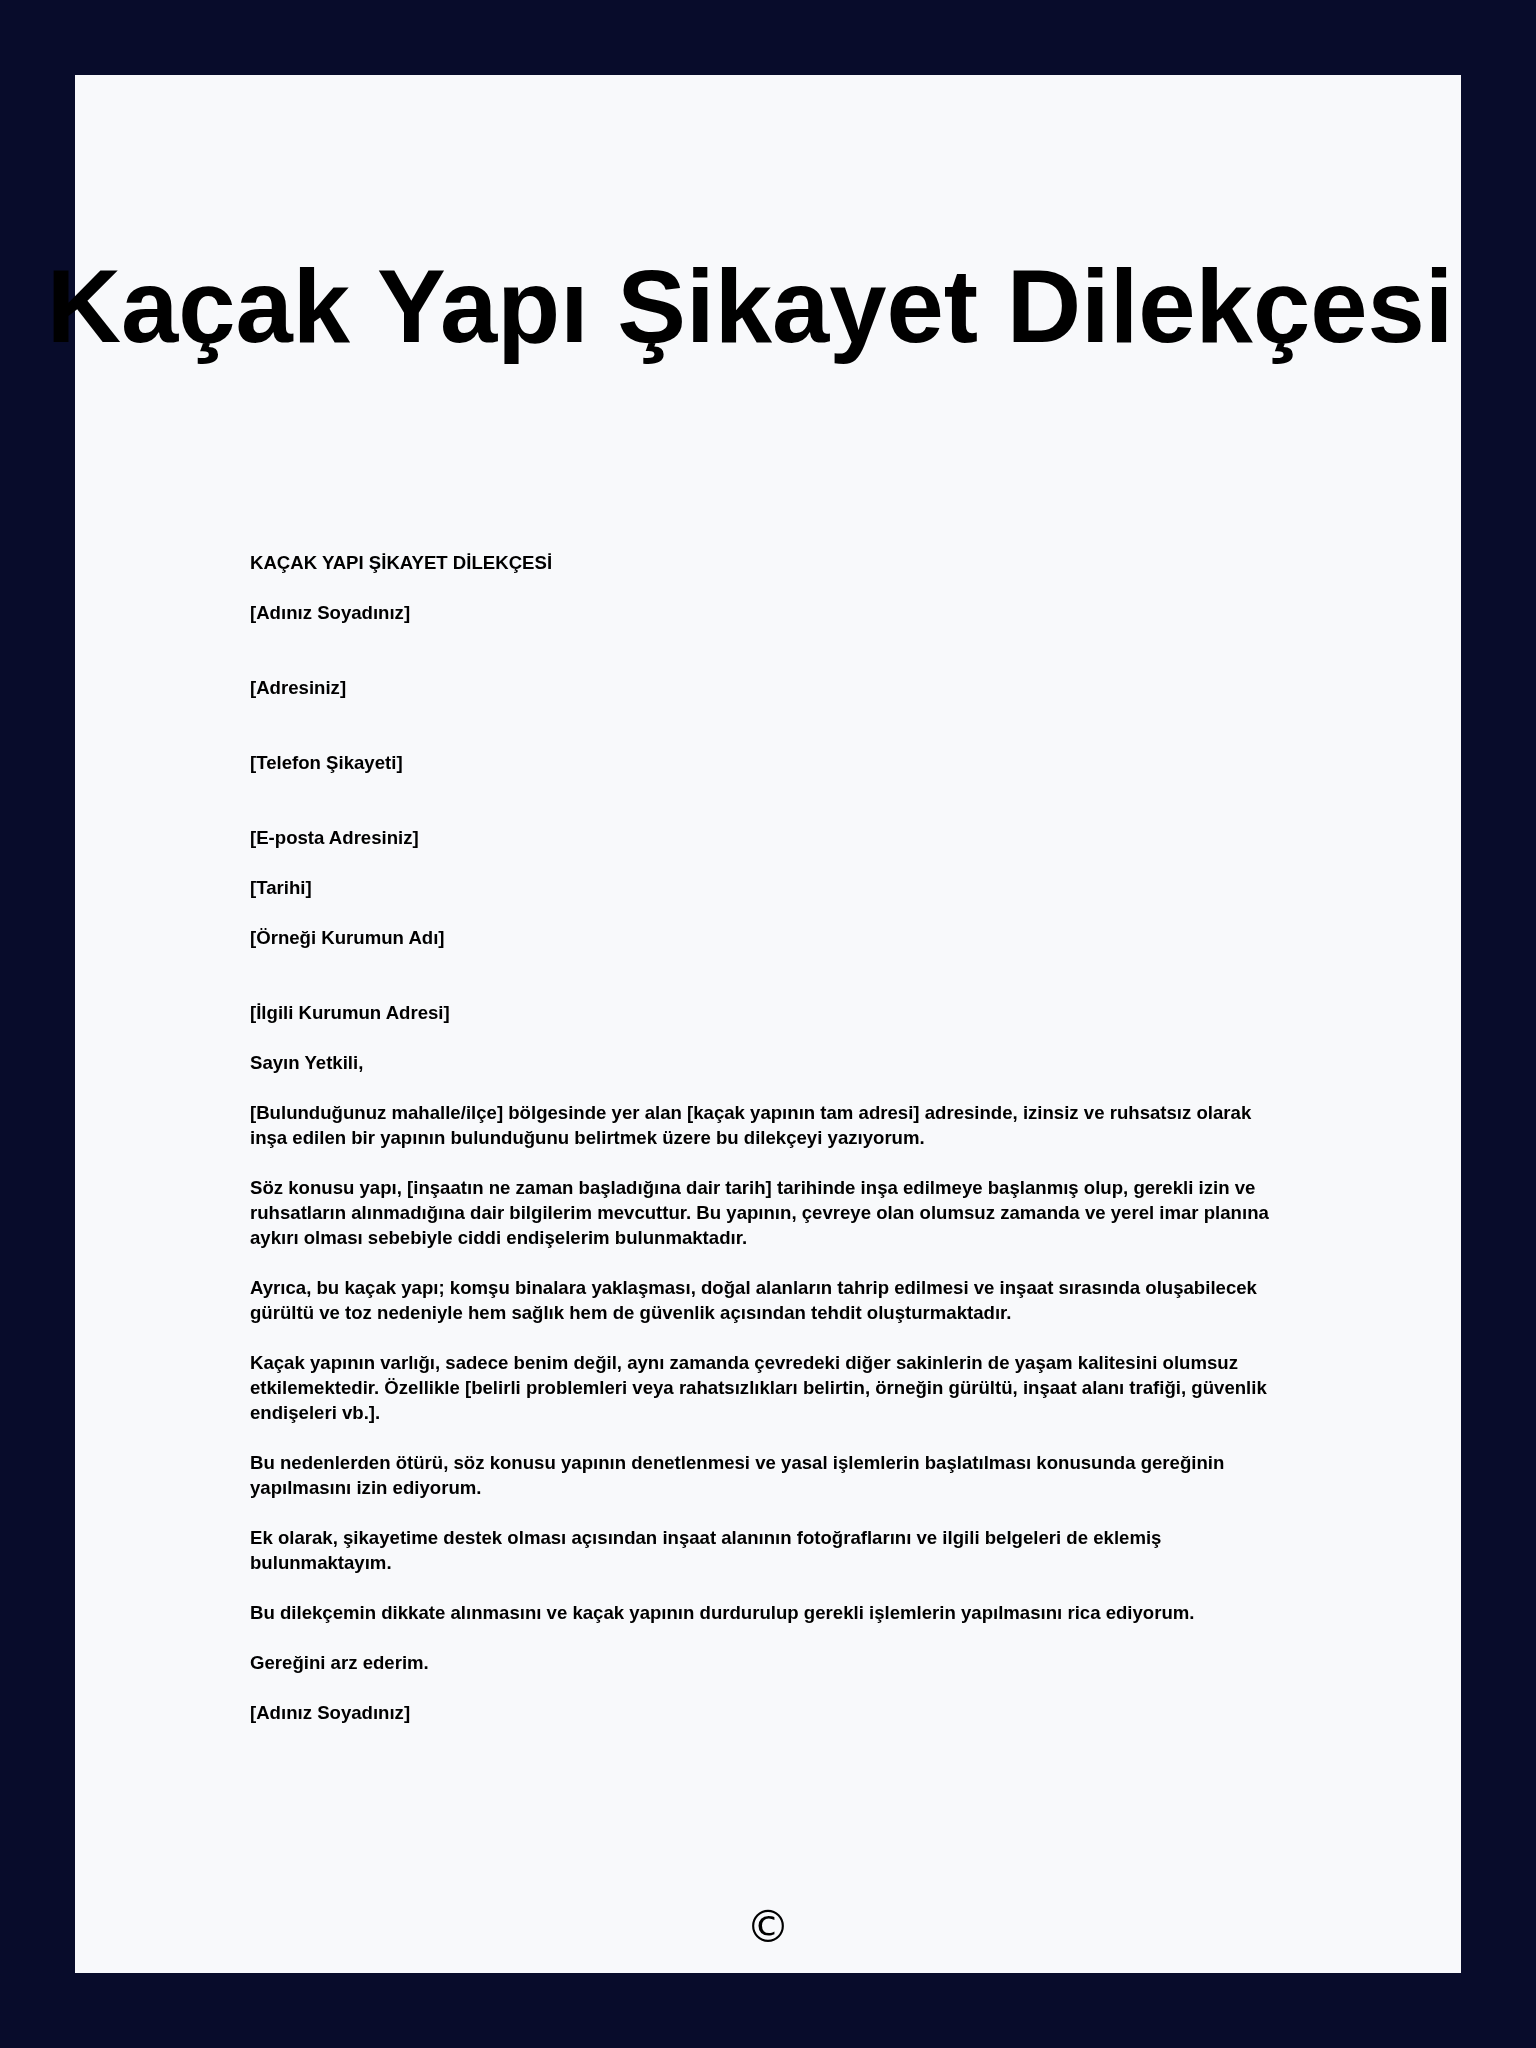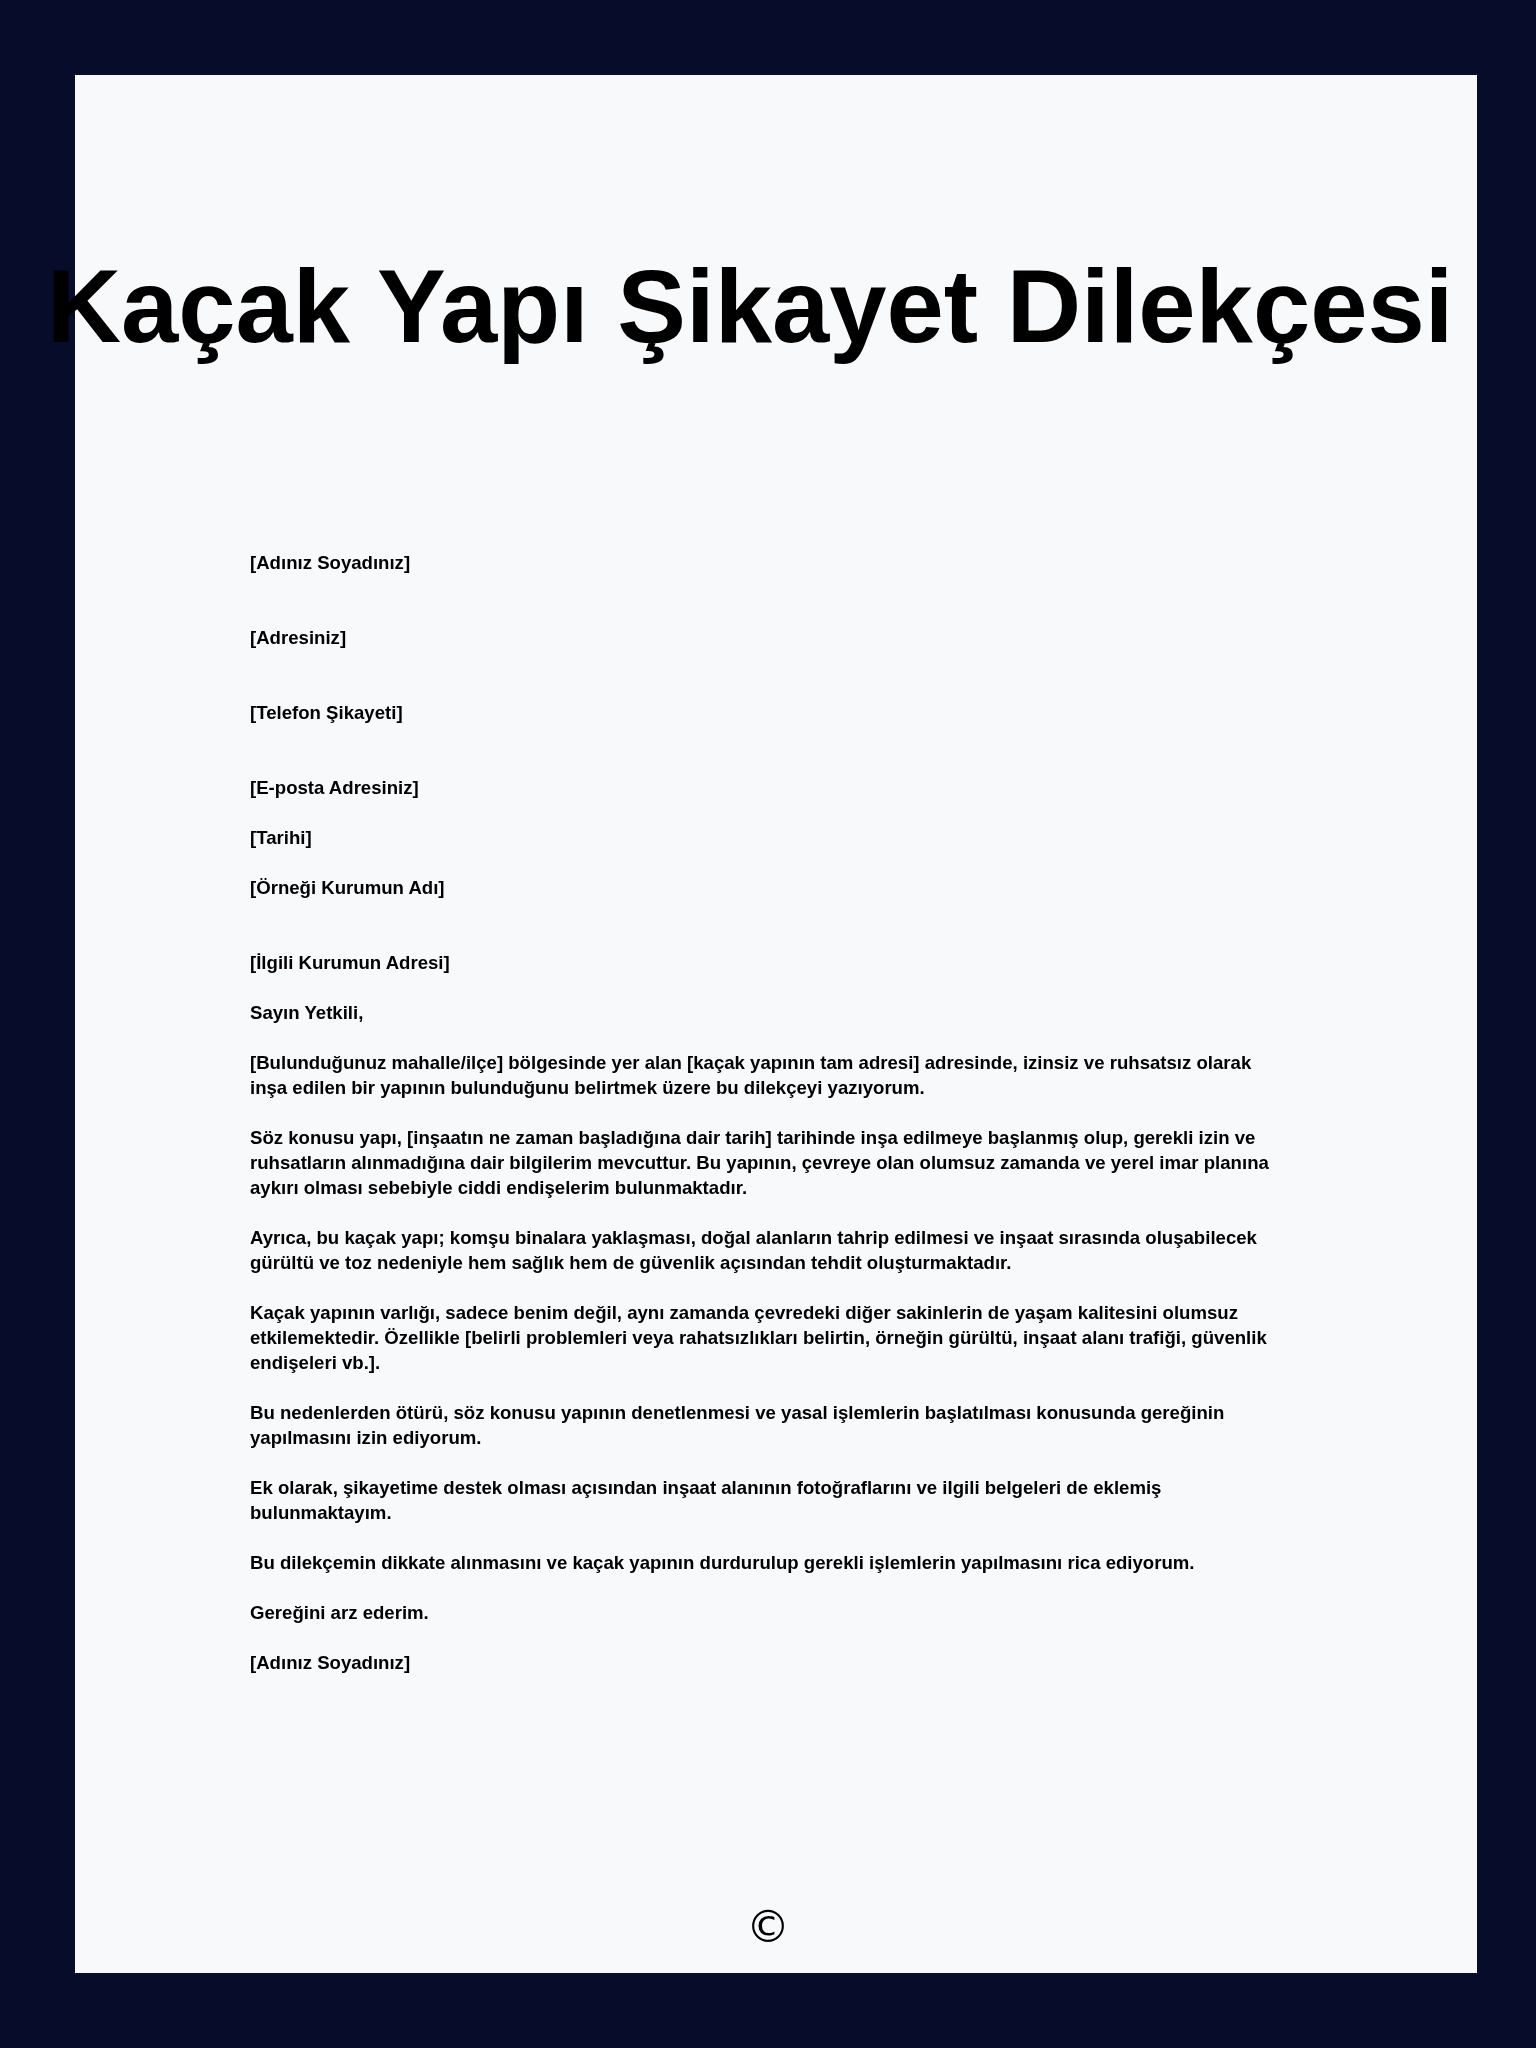--- a/index.html
+++ b/index.html
@@ -14,21 +14,20 @@
       overflow: hidden;
       font-family: "Liberation Sans", sans-serif;
     }
     .page {
       position: absolute;
       left: 75px;
       top: 75px;
       width: 1386px;
       height: 1898px;
       background: #f8f9fb;
-      padding-left: 16px;
     }
     .title {
       position: absolute;
       left: -40px;
       width: 1430px;
       top: 182px;
       margin: 0;
       text-align: center;
       font-family: "Liberation Sans", sans-serif;
       font-weight: bold;
@@ -69,20 +68,21 @@
   </style>
 </head>
 <body>
 
 <div class="page">
   <h1 class="title">
     <span>Kaçak Yapı Şikayet Dilekçesi</span>
   </h1>
 
   <div class="body">
+    <p>KAÇAK YAPI ŞİKAYET DİLEKÇESİ</p>
     <p class="gap">[Adınız Soyadınız]</p>
     <p class="gap">[Adresiniz]</p>
     <p class="gap">[Telefon Şikayeti]</p>
     <p>[E-posta Adresiniz]</p>
     <p>[Tarihi]</p>
     <p class="gap">[Örneği Kurumun Adı]</p>
     <p>[İlgili Kurumun Adresi]</p>
     <p>Sayın Yetkili,</p>
     <p>[Bulunduğunuz mahalle/ilçe] bölgesinde yer alan [kaçak yapının tam adresi] adresinde, izinsiz ve ruhsatsız olarak inşa edilen bir yapının bulunduğunu belirtmek üzere bu dilekçeyi yazıyorum.</p>
     <p>Söz konusu yapı, [inşaatın ne zaman başladığına dair tarih] tarihinde inşa edilmeye başlanmış olup, gerekli izin ve ruhsatların alınmadığına dair bilgilerim mevcuttur. Bu yapının, çevreye olan olumsuz zamanda ve yerel imar planına aykırı olması sebebiyle ciddi endişelerim bulunmaktadır.</p>

